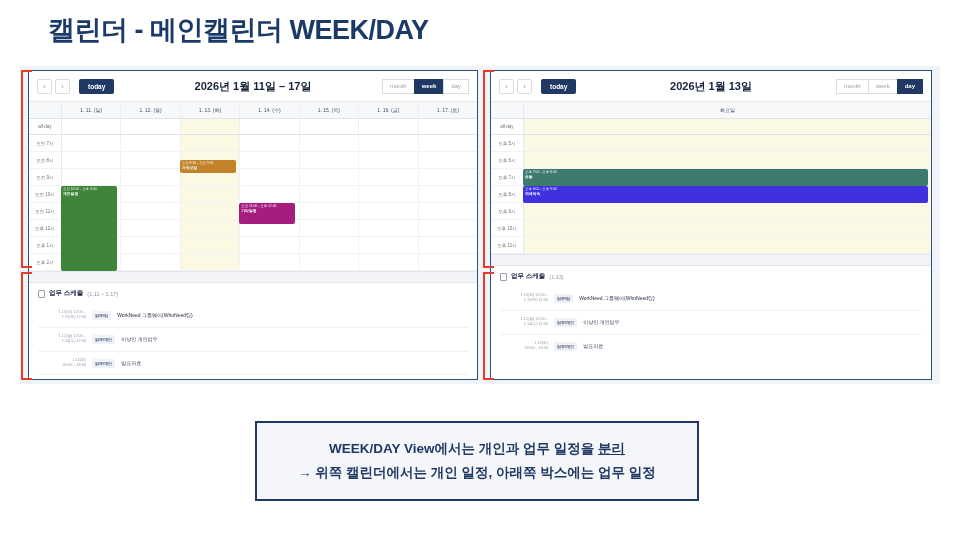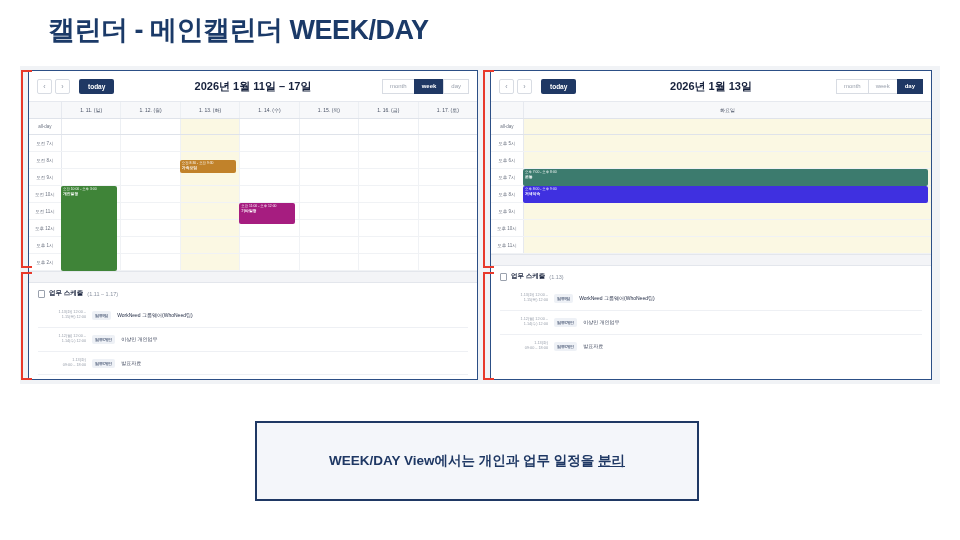--- a/index.html
+++ b/index.html
@@ -428,13 +428,14 @@
   </div>
 
   <div class="bracket" style="left:1px;top:4px;height:198px;"></div>
   <div class="bracket" style="left:1px;top:206px;height:108px;"></div>
   <div class="bracket" style="left:463px;top:4px;height:198px;"></div>
   <div class="bracket" style="left:463px;top:206px;height:108px;"></div>
 </div>
 
 <div class="caption-box">
   <div class="caption-line"><span>WEEK/DAY View에서는 개인과 업무 일정을 </span><span class="u">분리</span></div>
+  <div class="caption-line">→ 위쪽 캘린더에서는 개인 일정, 아래쪽 박스에는 업무 일정</div>
 </div>
 
 </body></html>

